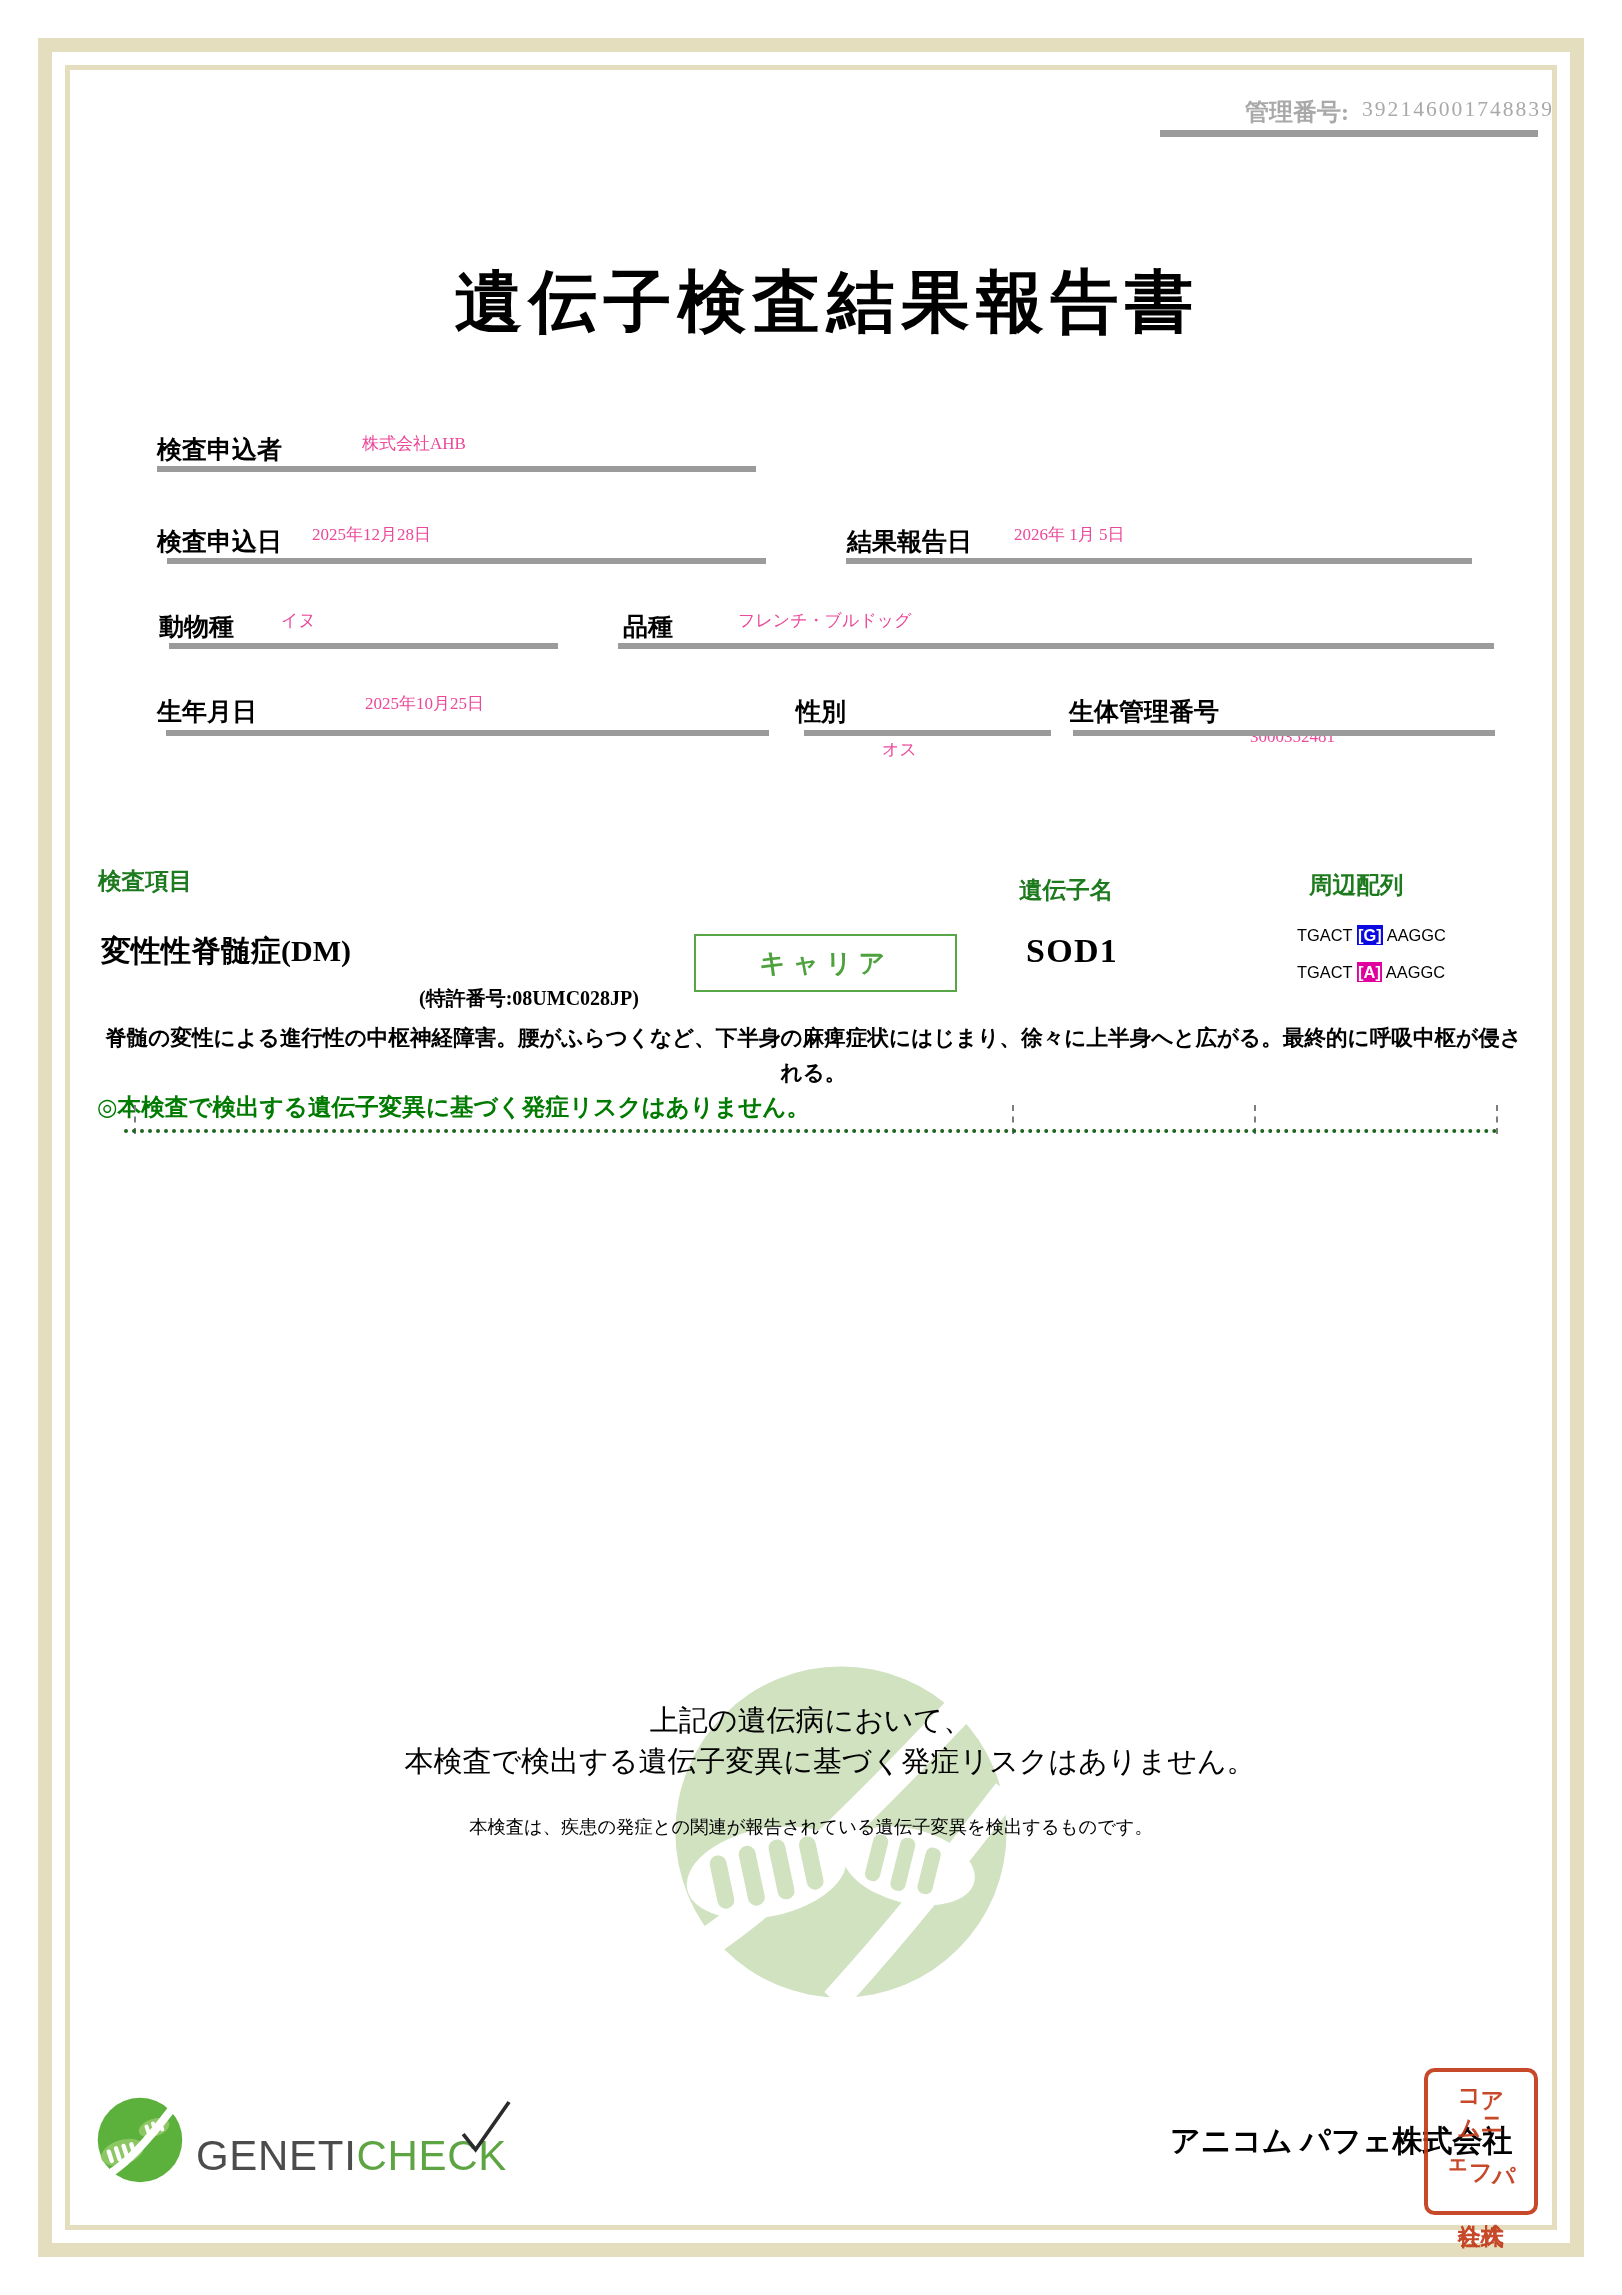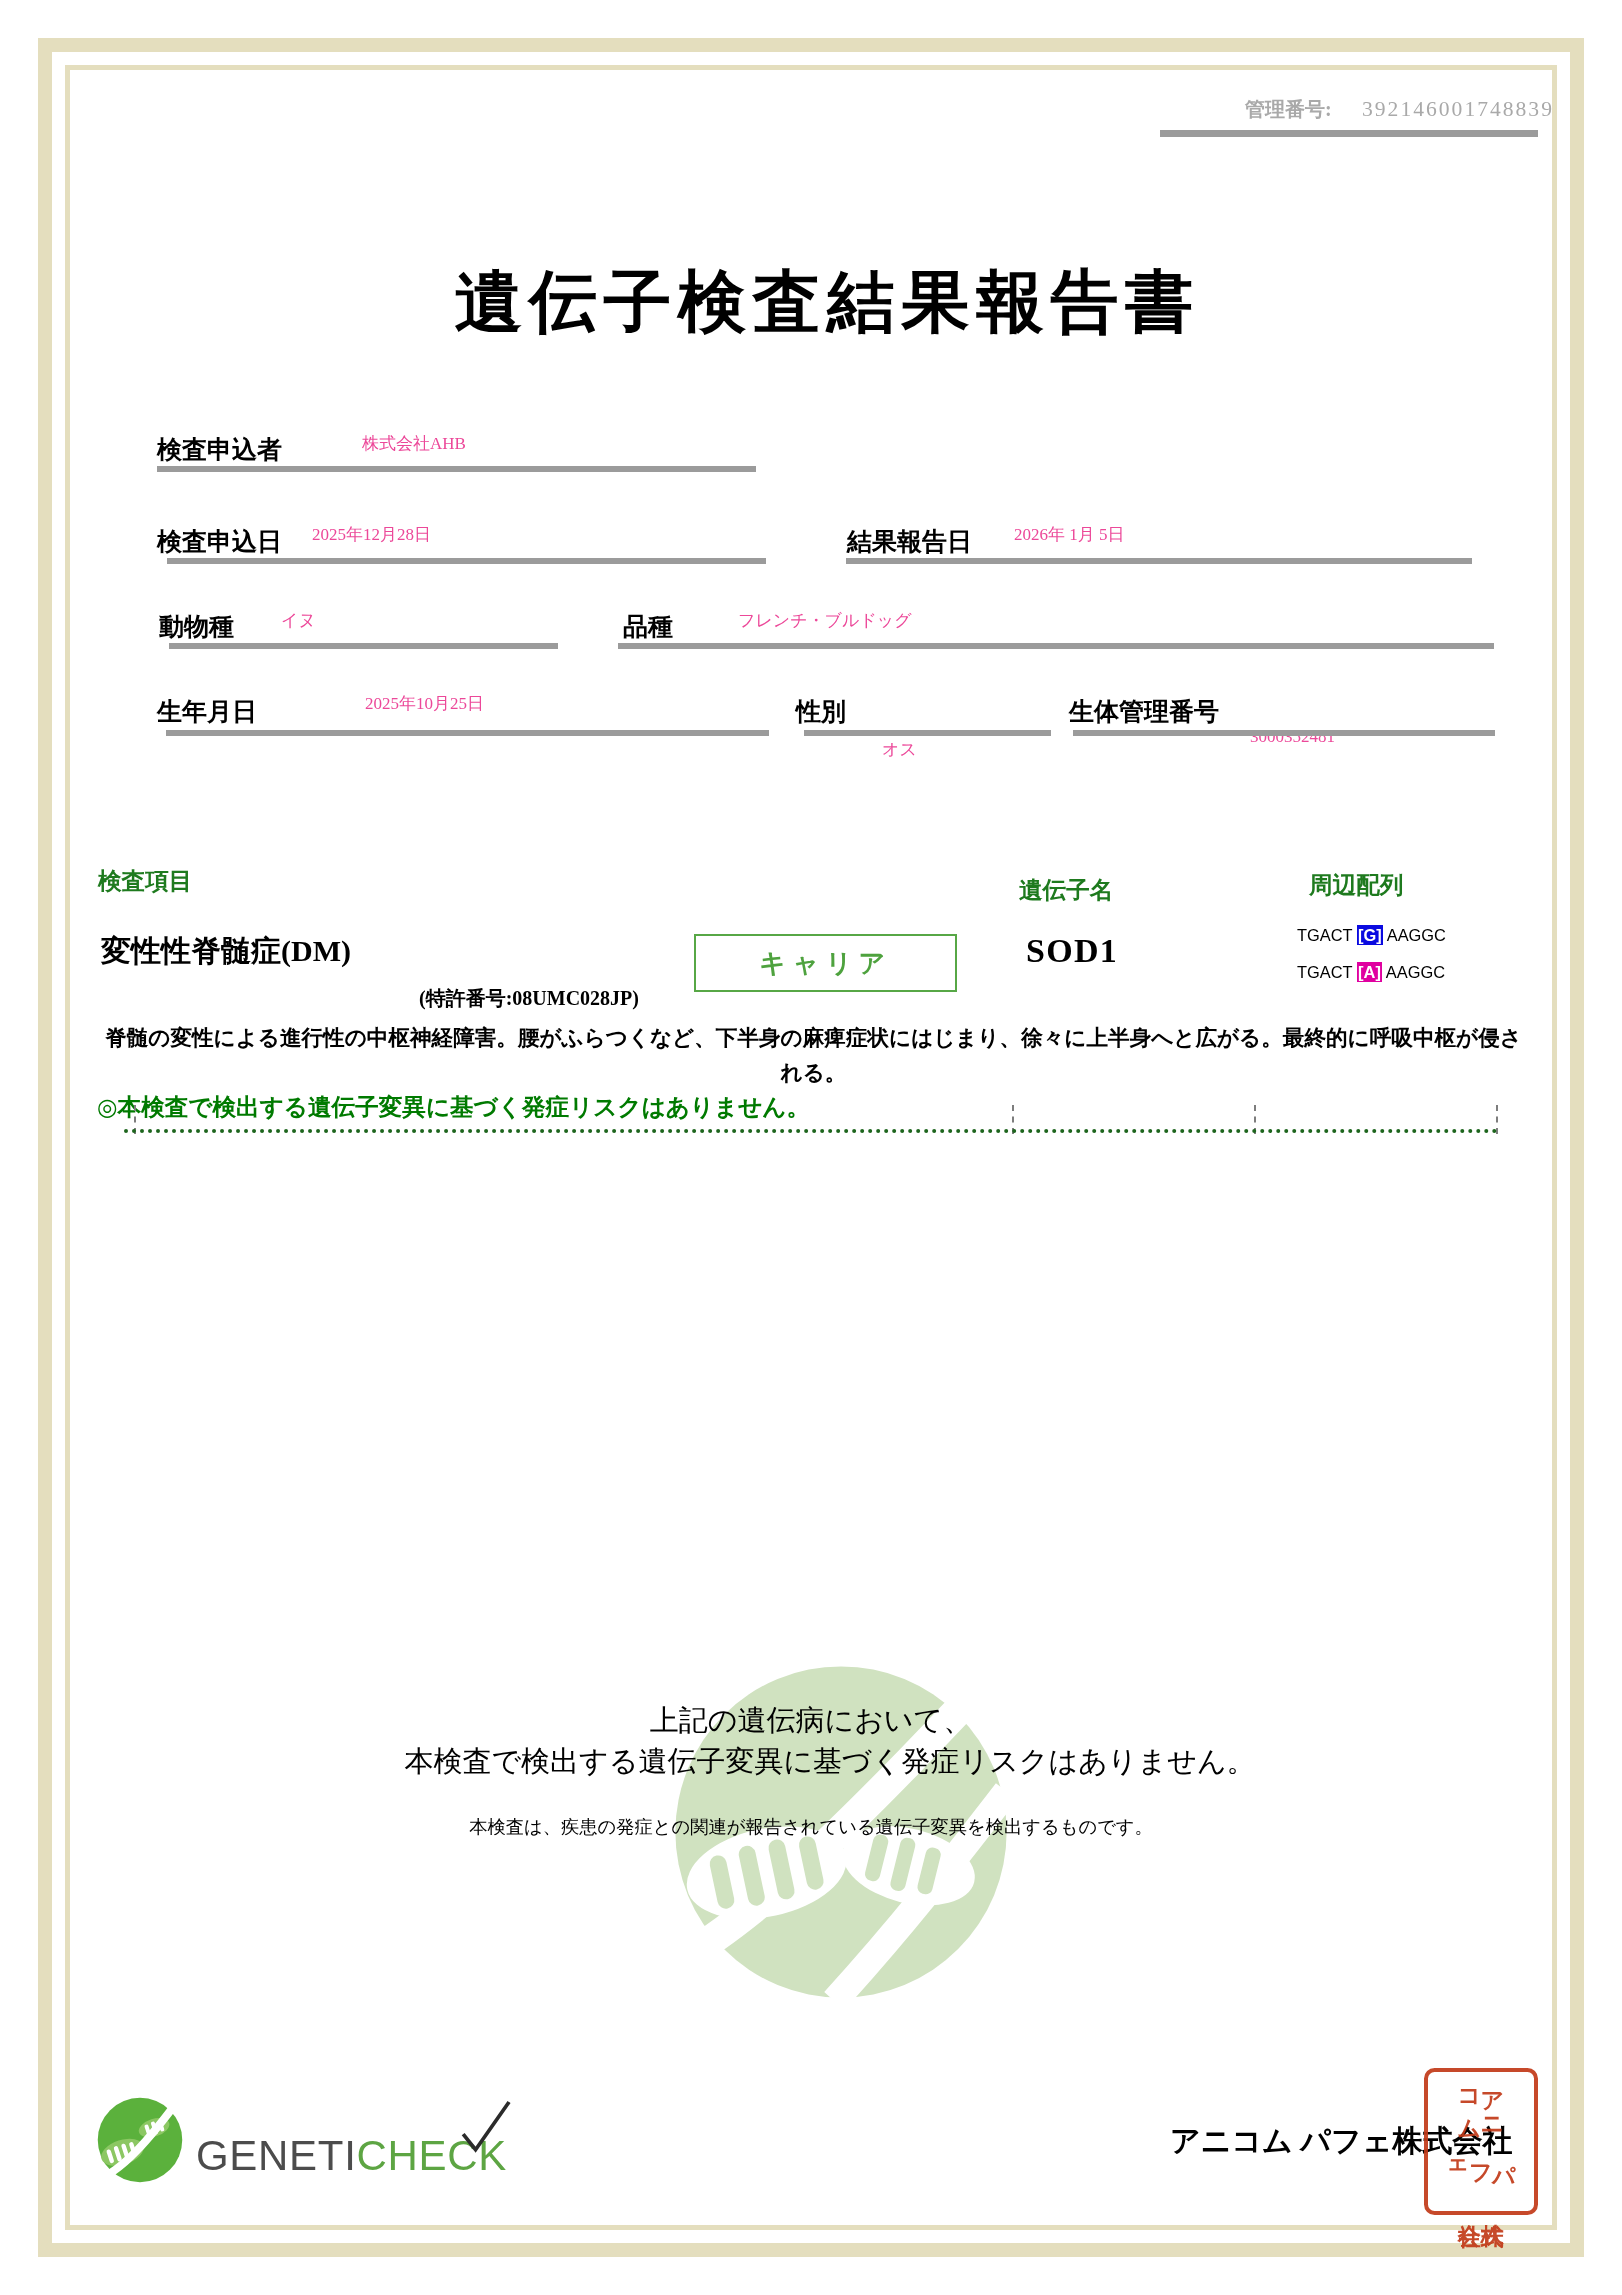--- a/index.html
+++ b/index.html
@@ -4,21 +4,21 @@
 <style>
   html,body{margin:0;padding:0;background:#ffffff;}
   .page{position:relative;width:1622px;height:2295px;background:#ffffff;overflow:hidden;
         font-family:"Liberation Serif","DejaVu Serif",serif;}
   
   .frame-outer{position:absolute;left:38px;top:38px;right:38px;bottom:38px;
                border:14.4px solid #e4debe;pointer-events:none;}
   .frame-inner{position:absolute;left:65px;top:65px;right:65px;bottom:65px;
                border:5.9px solid #e4debe;pointer-events:none;}
   
-  .ctrl-label{position:absolute;left:1245px;top:96px;font-size:20px;color:#a9a9a9;font-weight:700;}
+  .ctrl-label{position:absolute;left:1245px;top:96px;font-size:24px;color:#a9a9a9;font-weight:700;}
   .ctrl-number{position:absolute;left:1362px;top:97px;font-size:21.6px;color:#a9a9a9;letter-spacing:2px;}
   .ctrl-underline{position:absolute;left:1160px;top:130px;width:378px;height:6.5px;background:#9b9b9b;}
   .doc-title{position:absolute;left:0;top:241px;width:100%;text-align:center;
              font-size:68px;font-weight:700;letter-spacing:6.5px;color:#000;}
   
   .lbl{position:absolute;font-size:25px;font-weight:700;color:#000;white-space:nowrap;}
   .val{position:absolute;font-size:17px;font-weight:400;color:#ec4899;white-space:nowrap;}
   .uline{position:absolute;height:5.9px;background:#9b9b9b;}
   
   .th-green{position:absolute;font-size:23.6px;font-weight:700;color:#1e7a1e;white-space:nowrap;}

